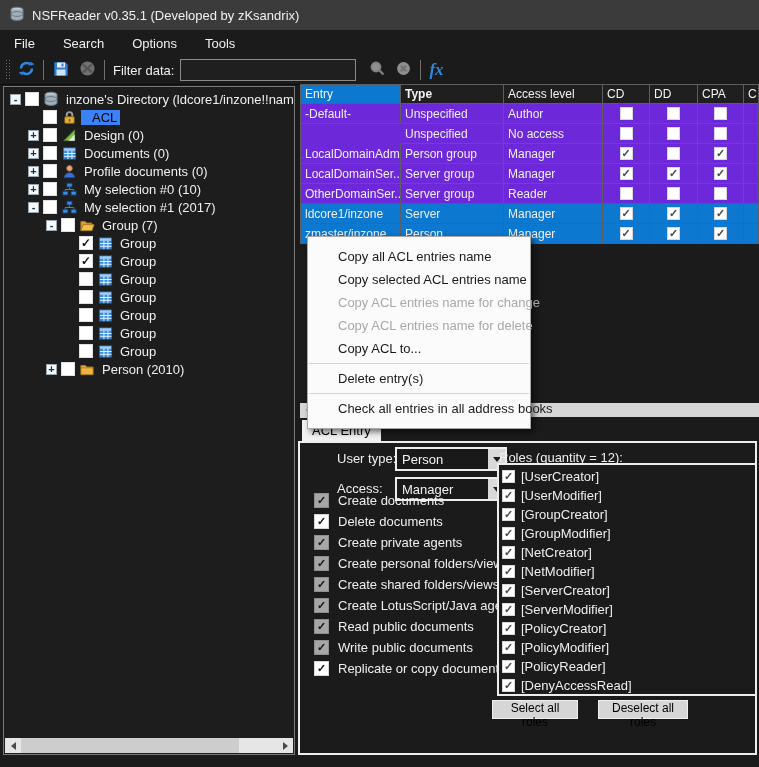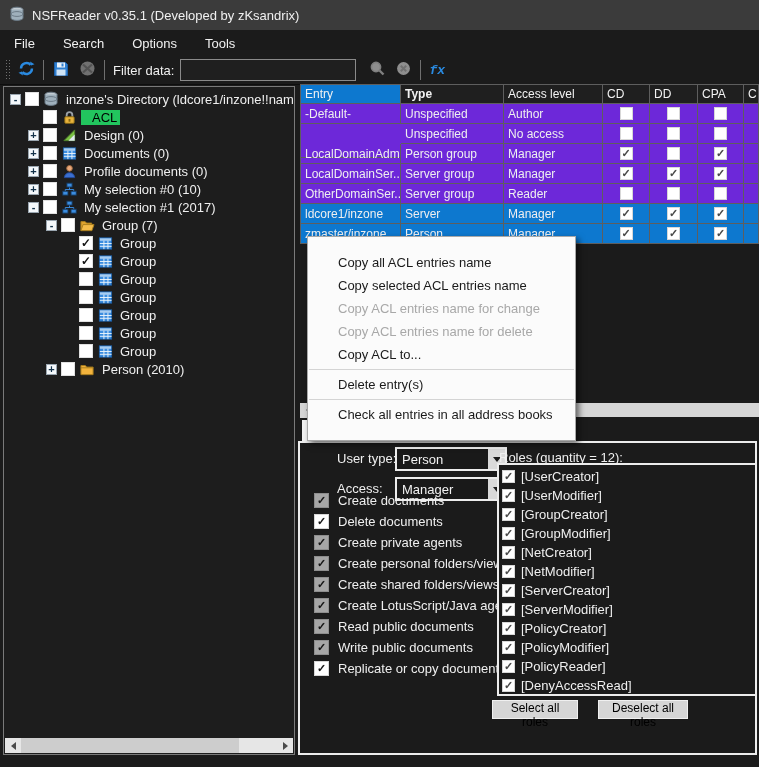--- a/index.html
+++ b/index.html
@@ -9,33 +9,33 @@
   
   .titlebar { height:30px; background:#3b3b3b; display:flex; align-items:center; gap:7px; padding-left:9px; font-size:13px; color:#f0f0f0; }
   .menubar { height:26px; display:flex; align-items:center; background:#1b1b1b; }
   .menu-item { padding:4px 14px; color:#f0f0f0; cursor:default; }
   .toolbar { height:29px; display:flex; align-items:center; background:#1b1b1b; padding-left:2px; border-bottom:1px solid #0e0e0e; }
   .grip { width:5px; height:22px; margin:0 3px; background-image:radial-gradient(#6f6f6f 1px, transparent 1px); background-size:3px 3px; }
   .tbtn { width:26px; height:24px; background:none; border:none; display:flex; align-items:center; justify-content:center; padding:0; }
   .tsep { width:1px; height:20px; background:#6f6f6f; margin:0 4px; }
   .tlabel { margin:0 6px 0 4px; color:#f0f0f0; }
   .tinput { width:176px; height:22px; background:#1f1f1f; border:1px solid #8a8a8a; color:#f0f0f0; padding:0 4px; font-family:"Liberation Sans",sans-serif; }
-  .fx { color:#2a8ae0; font-weight:bold; font-style:italic; font-size:13px; font-family:Liberation Mono, monospace; margin-left:4px; }
+  .fx { color:#2a8ae0; font-weight:bold; font-style:italic; font-size:17px; font-family:Liberation Serif, serif; margin-left:4px; }
   .disabled-tool { opacity:.9; }
 
   
   .tree-panel { position:absolute; left:3px; top:86px; width:292px; height:669px; background:#1d1d1d; border:1px solid #7a7a7a; overflow:hidden; }
   .tree { padding-top:3px; }
   .tree-row { height:18px; display:flex; align-items:center; white-space:nowrap; gap:4px; }
   .xbox { width:11px; height:11px; min-width:11px; background:#f4f8fb; border:1px solid #9aa6b0; color:#13324a; font-size:11px; line-height:9px; text-align:center; font-weight:bold; }
   .xspace { width:11px; min-width:11px; }
   .tcb { width:14px; height:14px; min-width:14px; background:#ffffff; border:1px solid #e0e0e0; display:flex; align-items:center; justify-content:center; color:#141414; font-size:12px; font-weight:bold; }
   .ticon { width:16px; height:16px; min-width:16px; display:flex; align-items:center; justify-content:center; }
   .tlbl { color:#efefef; padding:0 3px; }
-  .tlbl.sel { background:#22c55e; color:#000;padding-left:11px; }
+  .tlbl.sel { background:#3b82f6; color:#000;padding-left:11px; }
 
   .hscroll { position:absolute; left:1px; right:1px; bottom:1px; height:15px; background:#e6e6e6; display:flex; align-items:center; }
   .sarrow { width:16px; height:15px; display:flex; align-items:center; justify-content:center; background:#e6e6e6; }
   .tri-l { width:0;height:0;border-top:4px solid transparent;border-bottom:4px solid transparent;border-right:5px solid #4a4a4a; }
   .tri-r { width:0;height:0;border-top:4px solid transparent;border-bottom:4px solid transparent;border-left:5px solid #4a4a4a; }
   .sthumb { height:15px; background:#cdcdcd; width:218px; }
 
   
   .table-panel { position:absolute; left:300px; top:84px; width:459px; border-left:1px solid #5e5e5e; border-top:1px solid #5e5e5e; font-size:12px; }
   .trow { display:flex; height:20px; background:#6d28d9; }
@@ -45,21 +45,21 @@
   .tcell.ck { justify-content:center; padding-left:0; }
   .hcell { background:#1f1f1f; color:#f2f2f2; }
   .hcell.entry-h { background:#0d78cf; }
   .cb { width:13px; height:13px; min-width:13px; background:#fff; border:1px solid #d7d7d7; display:flex; align-items:center; justify-content:center; color:#4a4a4a; font-size:11px; font-weight:bold; }
   .cb.dis { background:#a6a6a6; border-color:#8d8d8d; color:#646464; }
   .cb.big { width:15px; height:15px; min-width:15px; color:#161616; }
 
   .hscroll2 { position:absolute; left:300px; top:403px; width:459px; height:14px; background:#d6d6d6; display:flex; align-items:center; }
 
   
-  .ctx { position:absolute; left:307px; top:236px; width:269px; background:#fbfbfb; border:1px solid #a8a8a8; box-shadow:3px 3px 6px rgba(0,0,0,.55); padding:14px 0; z-index:50; }
+  .ctx { position:absolute; left:307px; top:236px; width:224px; background:#fbfbfb; border:1px solid #a8a8a8; box-shadow:3px 3px 6px rgba(0,0,0,.55); padding:8px 0; z-index:50; }
   .menu-row { height:23px; line-height:23px; padding-left:30px; color:#1a1a1a; white-space:nowrap; }
   .menu-row.off { color:#a8a8a8; }
   .menu-sep { height:1px; background:#d4d4d4; margin:3px 1px; }
 
   
   .tab { position:absolute; left:302px; top:420px; height:21px; background:#f2f2f2; color:#000; padding:0 10px; display:inline-flex; align-items:center; font-size:13px; z-index:2; }
   .tabpage { position:absolute; left:298px; top:441px; width:459px; height:314px; border:2px solid #ededed; background:#1b1b1b; }
   .lbl { position:absolute; color:#efefef; font-size:13px; white-space:nowrap; }
   .combo { position:absolute; width:112px; height:24px; background:#191919; border:2px solid #ededed; display:flex; align-items:center; color:#f2f2f2; padding-left:5px; font-size:13px; }
   .cbtn { margin-left:auto; width:17px; height:20px; background:#d9d9d9; display:flex; align-items:center; justify-content:center; }

